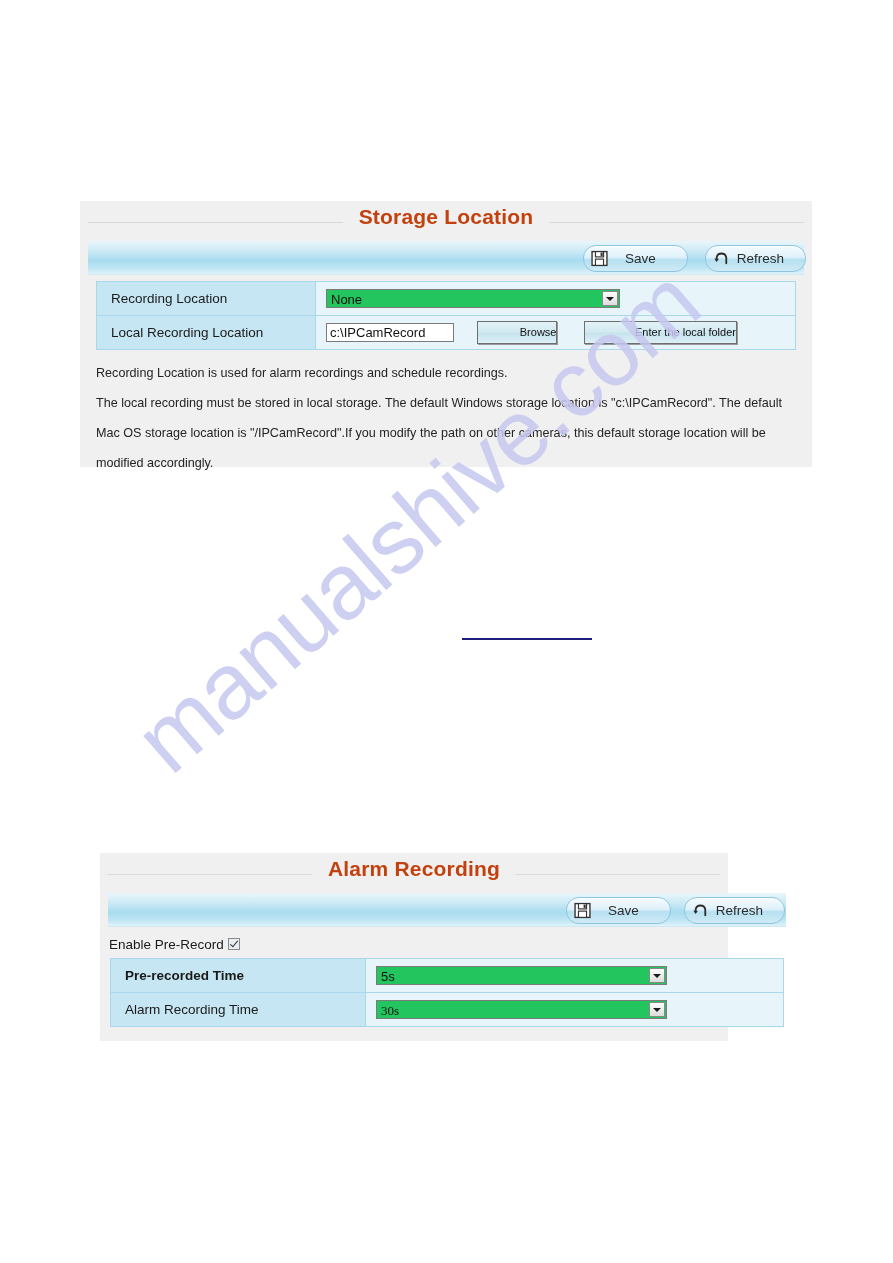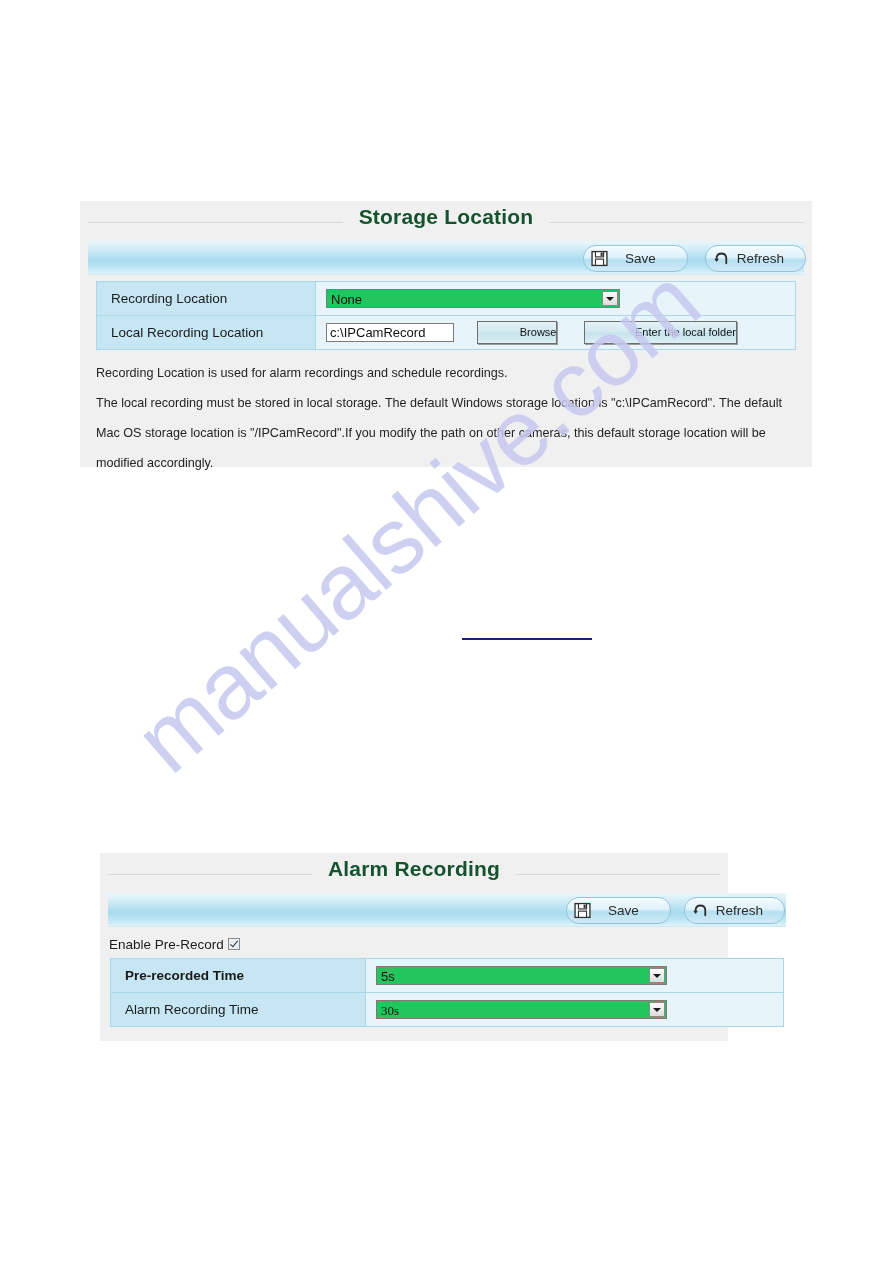--- a/index.html
+++ b/index.html
@@ -59,21 +59,21 @@
     height: 1px;
     background: #d9d9d9;
   }
   .panel-title {
     position: absolute;
     left: 0; right: 0;
     top: 4px;
     text-align: center;
     font-size: 21px;
     font-weight: bold;
-    color: #14532d;
+    color: #c2410c;
     letter-spacing: .2px;
   }
   .panel-title span {
     background: #f0f0f0;
     padding: 0 16px;
   }
 
   
   .toolbar {
     position: relative;

